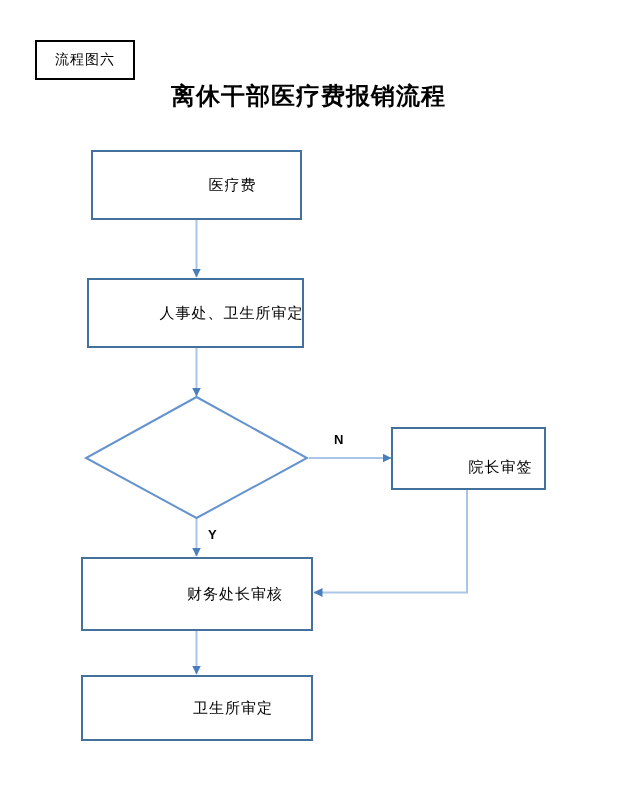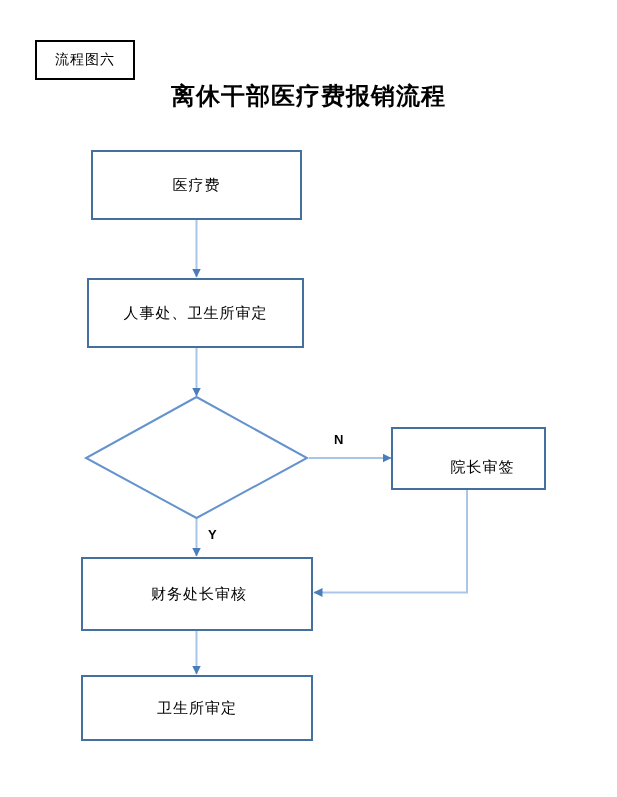--- a/index.html
+++ b/index.html
@@ -36,20 +36,21 @@
   svg.flow{position:absolute;left:0;top:0;}
   .box{fill:#ffffff;stroke:var(--box-border);stroke-width:2;}
   .diamond{fill:#ffffff;stroke:var(--diamond-border);stroke-width:2;}
   .connector{stroke:var(--connector-line);stroke-width:2;fill:none;}
   .ah{fill:var(--arrowhead);}
   .node-label{
     position:absolute;
     display:flex;align-items:center;justify-content:center;
     font-size:15px;letter-spacing:1px;
     pointer-events:none;
+    margin-left:36px;
   }
   .node-label b{font-family:"Liberation Sans", sans-serif;letter-spacing:0;}
   .edge-label{
     position:absolute;
     font-size:13px;font-weight:bold;
   }
 </style>
 </head>
 <body>
 
@@ -81,21 +82,21 @@
     <rect class="box" x="392" y="428" width="153" height="61"></rect>
     <rect class="box" x="82" y="558" width="230" height="72"></rect>
     <rect class="box" x="82" y="676" width="230" height="64"></rect>
   </svg>
 
   <div class="node-label" style="left:92px;top:151px;width:209px;height:68px">医疗费</div>
 
   <div class="node-label" style="left:88px;top:279px;width:215px;height:68px">人事处、卫生所审定</div>
 
 
-  <div class="node-label" style="left:406px;top:428px;width:153px;height:78px">院长审签</div>
+  <div class="node-label" style="left:388px;top:428px;width:153px;height:78px">院长审签</div>
 
   <div class="node-label" style="left:82px;top:558px;width:234px;height:72px">财务处长审核</div>
 
   <div class="node-label" style="left:82px;top:676px;width:230px;height:64px">卫生所审定</div>
 
   <div class="edge-label" style="left:334px;top:432px">N</div>
   <div class="edge-label" style="left:208px;top:527px">Y</div>
 
 </div>
 

